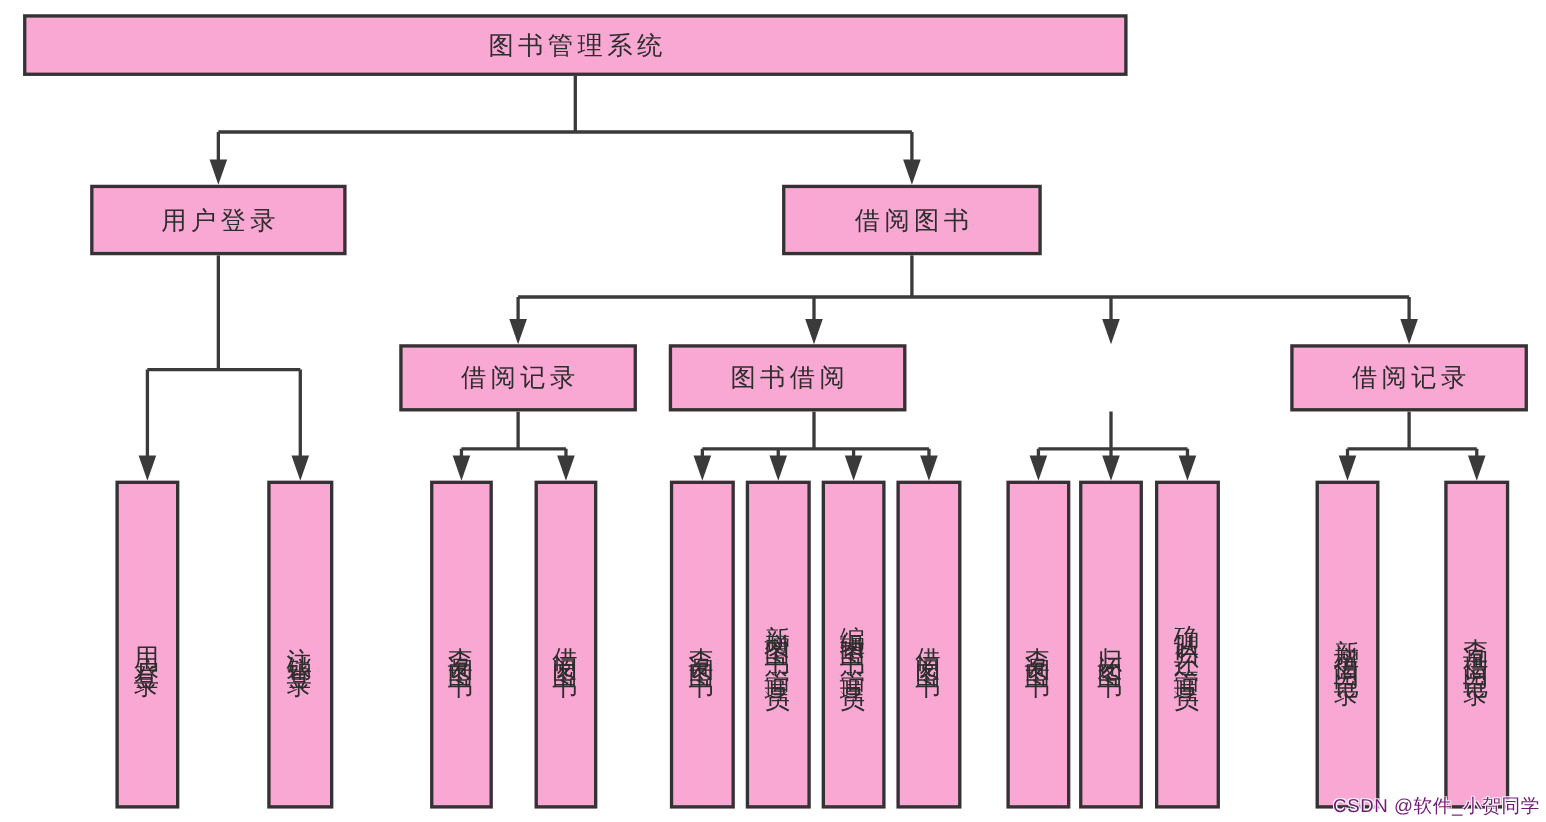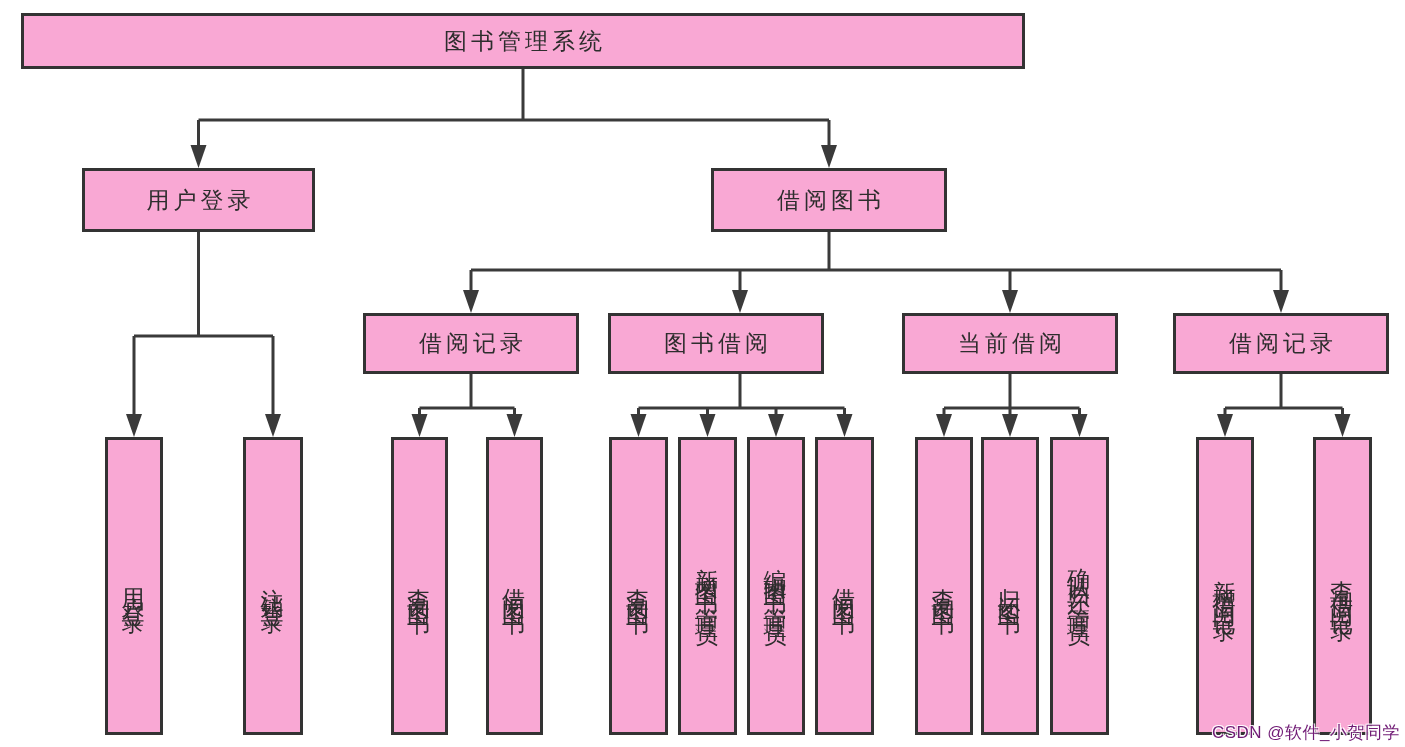--- a/index.html
+++ b/index.html
@@ -103,21 +103,20 @@
     </g>
   </svg>
 
   <div class="node hnode" style="left:21px;top:13px;width:1004px;height:56px">图书管理系统</div>
 
   <div class="node hnode" style="left:82px;top:168px;width:233px;height:64px">用户登录</div>
   <div class="node hnode" style="left:711px;top:168px;width:236px;height:64px">借阅图书</div>
 
   <div class="node hnode" style="left:363px;top:313px;width:216px;height:61px">借阅记录</div>
   <div class="node hnode" style="left:608px;top:313px;width:216px;height:61px">图书借阅</div>
-  <div class="node hnode" style="left:902px;top:313px;width:216px;height:61px">当前借阅</div>
   <div class="node hnode" style="left:1173px;top:313px;width:216px;height:61px">借阅记录</div>
 
   <div class="node leafnode" style="left:105px;top:437px;width:58px;height:298px">用户登录</div>
   <div class="node leafnode" style="left:243px;top:437px;width:60px;height:298px">注销登录</div>
 
   <div class="node leafnode" style="left:391px;top:437px;width:57px;height:298px">查询图书</div>
   <div class="node leafnode" style="left:486px;top:437px;width:57px;height:298px">借阅图书</div>
 
   <div class="node leafnode" style="left:609px;top:437px;width:59px;height:298px">查询图书</div>
   <div class="node leafnode" style="left:678px;top:437px;width:59px;height:298px">新增图书（管理员）</div>

